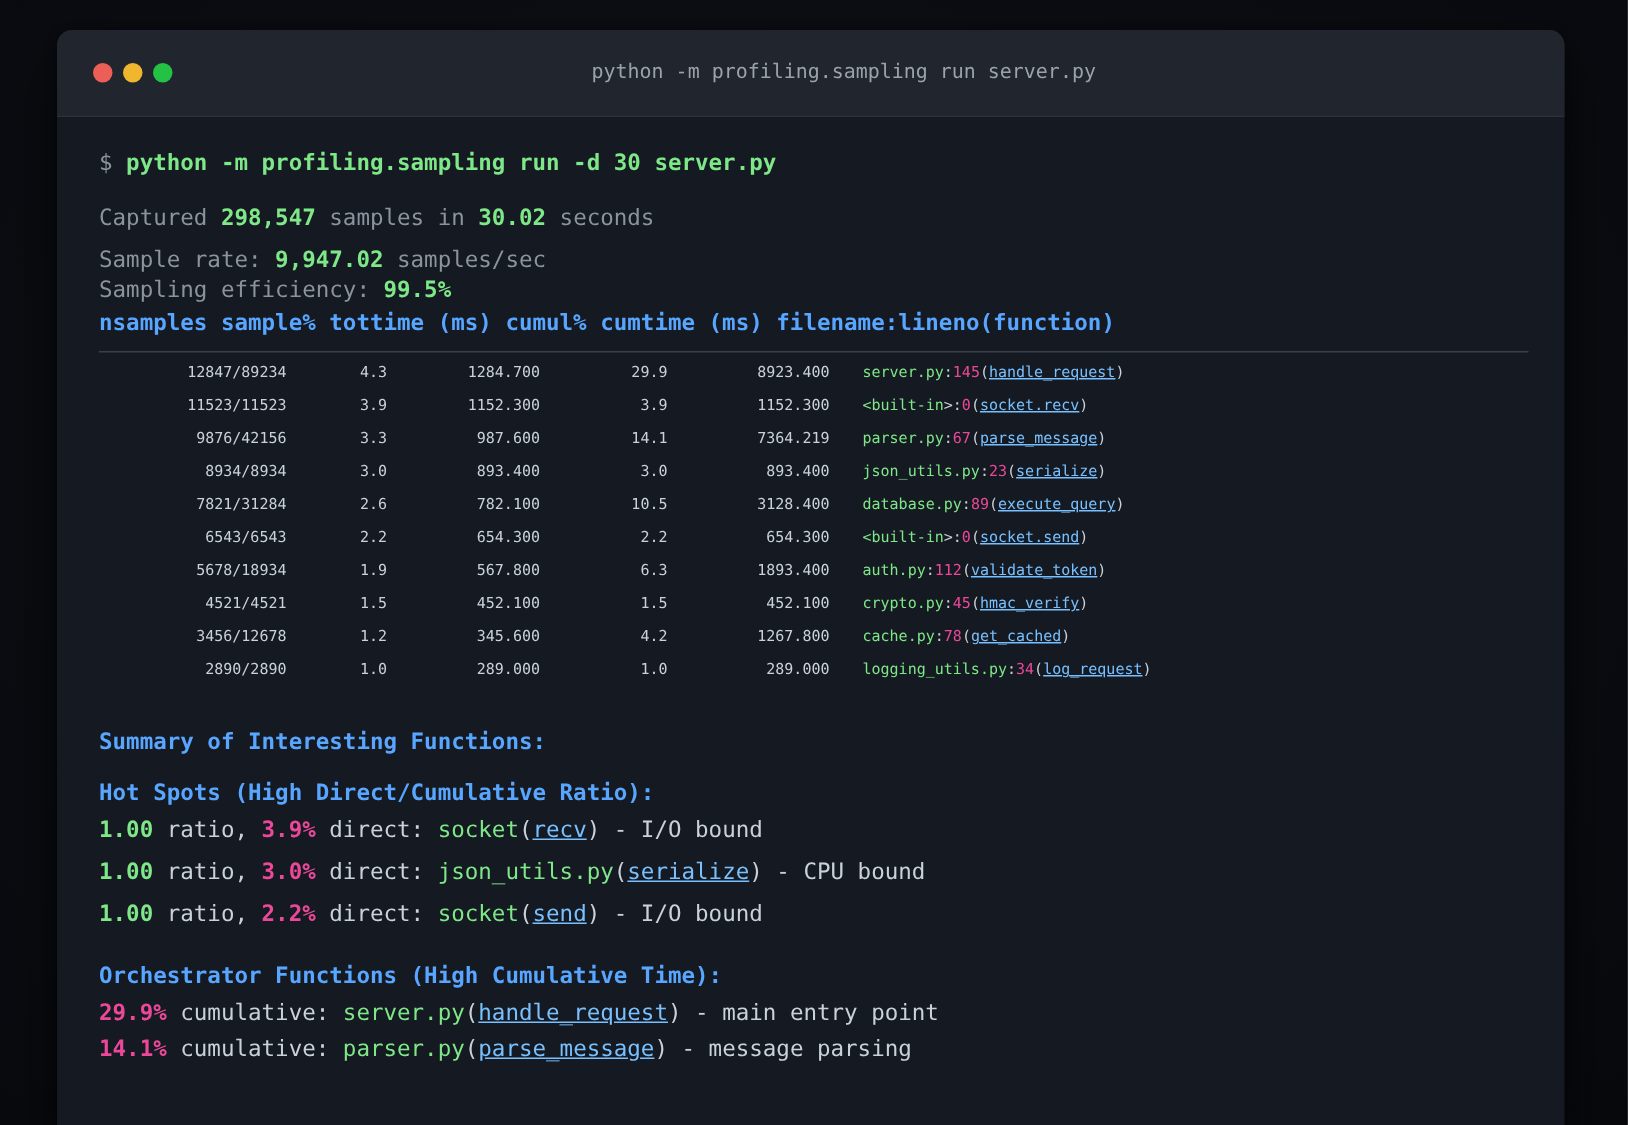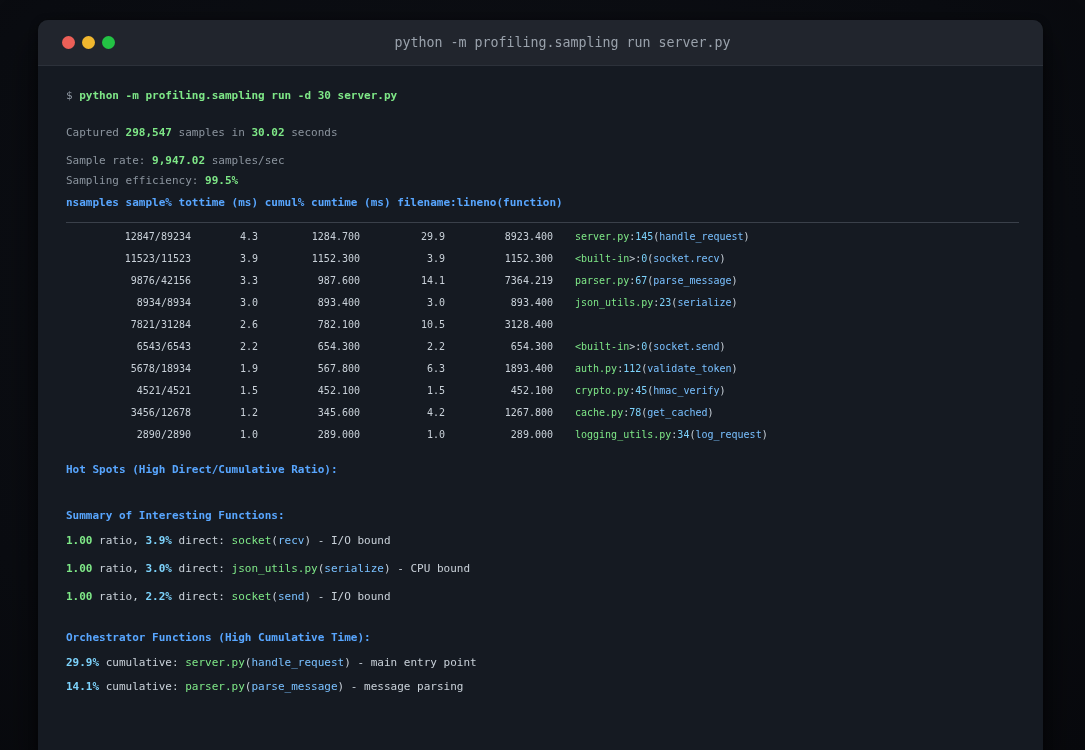--- a/index.html
+++ b/index.html
@@ -7,40 +7,40 @@
     width: 1085px; height: 750px; overflow: hidden;
     background: radial-gradient(ellipse at 45% 40%, #0e1016 0%, #0a0c11 70%, #08090d 100%);
     font-family: "DejaVu Sans Mono", "Liberation Mono", monospace;
   }
   .window {
     position: absolute; left: 38px; top: 20px; width: 1005px; height: 748px;
     background: #151a22; border-radius: 10px;
     box-shadow: 0 18px 45px rgba(0,0,0,0.55), 0 2px 8px rgba(0,0,0,0.4);
   }
   .titlebar {
-    height: 46px; background: #21252d; border-radius: 10px 10px 0 0;
+    height: 58px; background: #21252d; border-radius: 10px 10px 0 0;
     border-bottom: 1px solid #2c313a;
     display: flex; align-items: center; padding: 0 24px;
   }
   .lights { display: flex; gap: 7px; width: 74px; }
   .light { width: 13px; height: 13px; border-radius: 50%; display: inline-block; cursor: default; }
   .light.red { background: #ec5f57; }
   .light.yellow { background: #f0b72e; }
   .light.green { background: #23c244; }
   .titlebar .title {
     flex: 1; text-align: center; color: #9aa2ac; font-size: 13.3px; letter-spacing: 0;
   }
   .titlebar .spacer { width: 30px; }
   .terminal { padding: 20px 28px 0 28px; }
-  .line { white-space: pre; font-size: 11px; line-height: 20px; color: #c9d1d9; }
+  .line { white-space: pre; font-size: 15px; line-height: 20px; color: #c9d1d9; }
   .mut { color: #8b949e; }
   .fg  { color: #c9d1d9; }
   .grn { color: #7ee787; }
-  .org { color: #7dd3fc; }
-  .blu { color: #79c0ff; }
+  .org { color: #ec4899; }
+  .blu { color: #79c0ff; text-decoration: underline; }
   .b   { font-weight: bold; }
   .hd  { color: #58a6ff; font-weight: bold; }
   .cmd      { }
   .capture  { margin-top: 17px; }
   .rate     { margin-top: 8px; }
   .eff      { margin-top: 0; }
   .stats-hd { margin-top: 22px; }
   .cols-hd  { margin-top: 2px; }
   .divider  { margin-top: 9px; height: 1px; background: #3a404a; width: 953px; border: none; }
   .stats-table { margin-top: 3px; }
@@ -84,31 +84,31 @@
     <div class="line eff"><span class="mut">Sampling efficiency: </span><span class="grn b">99.5%</span></div>
 
     <div class="line hd cols-hd">nsamples sample% tottime (ms) cumul% cumtime (ms) filename:lineno(function)</div>
     <div class="divider"></div>
 
     <div class="stats-table">
       <div class="trow"><span class="num">12847/89234</span><span class="num">4.3</span><span class="num">1284.700</span><span class="num">29.9</span><span class="num">8923.400</span><span class="loc"><span class="grn">server.py</span><span class="fg">:</span><span class="org">145</span><span class="fg">(</span><span class="blu">handle_request</span><span class="fg">)</span></span></div>
       <div class="trow"><span class="num">11523/11523</span><span class="num">3.9</span><span class="num">1152.300</span><span class="num">3.9</span><span class="num">1152.300</span><span class="loc"><span class="grn">&lt;built-in</span><span class="fg">&gt;:</span><span class="org">0</span><span class="fg">(</span><span class="blu">socket.recv</span><span class="fg">)</span></span></div>
       <div class="trow"><span class="num">9876/42156</span><span class="num">3.3</span><span class="num">987.600</span><span class="num">14.1</span><span class="num">7364.219</span><span class="loc"><span class="grn">parser.py</span><span class="fg">:</span><span class="org">67</span><span class="fg">(</span><span class="blu">parse_message</span><span class="fg">)</span></span></div>
       <div class="trow"><span class="num">8934/8934</span><span class="num">3.0</span><span class="num">893.400</span><span class="num">3.0</span><span class="num">893.400</span><span class="loc"><span class="grn">json_utils.py</span><span class="fg">:</span><span class="org">23</span><span class="fg">(</span><span class="blu">serialize</span><span class="fg">)</span></span></div>
-      <div class="trow"><span class="num">7821/31284</span><span class="num">2.6</span><span class="num">782.100</span><span class="num">10.5</span><span class="num">3128.400</span></div>
+      <div class="trow"><span class="num">7821/31284</span><span class="num">2.6</span><span class="num">782.100</span><span class="num">10.5</span><span class="num">3128.400</span><span class="loc"><span class="grn">database.py</span><span class="fg">:</span><span class="org">89</span><span class="fg">(</span><span class="blu">execute_query</span><span class="fg">)</span></span></div>
       <div class="trow"><span class="num">6543/6543</span><span class="num">2.2</span><span class="num">654.300</span><span class="num">2.2</span><span class="num">654.300</span><span class="loc"><span class="grn">&lt;built-in</span><span class="fg">&gt;:</span><span class="org">0</span><span class="fg">(</span><span class="blu">socket.send</span><span class="fg">)</span></span></div>
       <div class="trow"><span class="num">5678/18934</span><span class="num">1.9</span><span class="num">567.800</span><span class="num">6.3</span><span class="num">1893.400</span><span class="loc"><span class="grn">auth.py</span><span class="fg">:</span><span class="org">112</span><span class="fg">(</span><span class="blu">validate_token</span><span class="fg">)</span></span></div>
       <div class="trow"><span class="num">4521/4521</span><span class="num">1.5</span><span class="num">452.100</span><span class="num">1.5</span><span class="num">452.100</span><span class="loc"><span class="grn">crypto.py</span><span class="fg">:</span><span class="org">45</span><span class="fg">(</span><span class="blu">hmac_verify</span><span class="fg">)</span></span></div>
       <div class="trow"><span class="num">3456/12678</span><span class="num">1.2</span><span class="num">345.600</span><span class="num">4.2</span><span class="num">1267.800</span><span class="loc"><span class="grn">cache.py</span><span class="fg">:</span><span class="org">78</span><span class="fg">(</span><span class="blu">get_cached</span><span class="fg">)</span></span></div>
       <div class="trow"><span class="num">2890/2890</span><span class="num">1.0</span><span class="num">289.000</span><span class="num">1.0</span><span class="num">289.000</span><span class="loc"><span class="grn">logging_utils.py</span><span class="fg">:</span><span class="org">34</span><span class="fg">(</span><span class="blu">log_request</span><span class="fg">)</span></span></div>
     </div>
 
+    <div class="line hd summary-hd">Summary of Interesting Functions:</div>
+
     <div class="line hd hotspots-hd">Hot Spots (High Direct/Cumulative Ratio):</div>
-
-    <div class="line hd summary-hd">Summary of Interesting Functions:</div>
 
     <div class="line hot first"><span class="grn b">1.00</span><span class="fg"> ratio, </span><span class="org b">3.9%</span><span class="fg"> direct: </span><span class="grn">socket</span><span class="fg">(</span><span class="blu">recv</span><span class="fg">)</span><span class="fg"> - I/O bound</span></div>
 
     <div class="line hot"><span class="grn b">1.00</span><span class="fg"> ratio, </span><span class="org b">3.0%</span><span class="fg"> direct: </span><span class="grn">json_utils.py</span><span class="fg">(</span><span class="blu">serialize</span><span class="fg">)</span><span class="fg"> - CPU bound</span></div>
 
     <div class="line hot"><span class="grn b">1.00</span><span class="fg"> ratio, </span><span class="org b">2.2%</span><span class="fg"> direct: </span><span class="grn">socket</span><span class="fg">(</span><span class="blu">send</span><span class="fg">)</span><span class="fg"> - I/O bound</span></div>
 
     <div class="line hd orch-hd">Orchestrator Functions (High Cumulative Time):</div>
 
     <div class="line orch first"><span class="org b">29.9%</span><span class="fg"> cumulative: </span><span class="grn">server.py</span><span class="fg">(</span><span class="blu">handle_request</span><span class="fg">)</span><span class="fg"> - main entry point</span></div>

